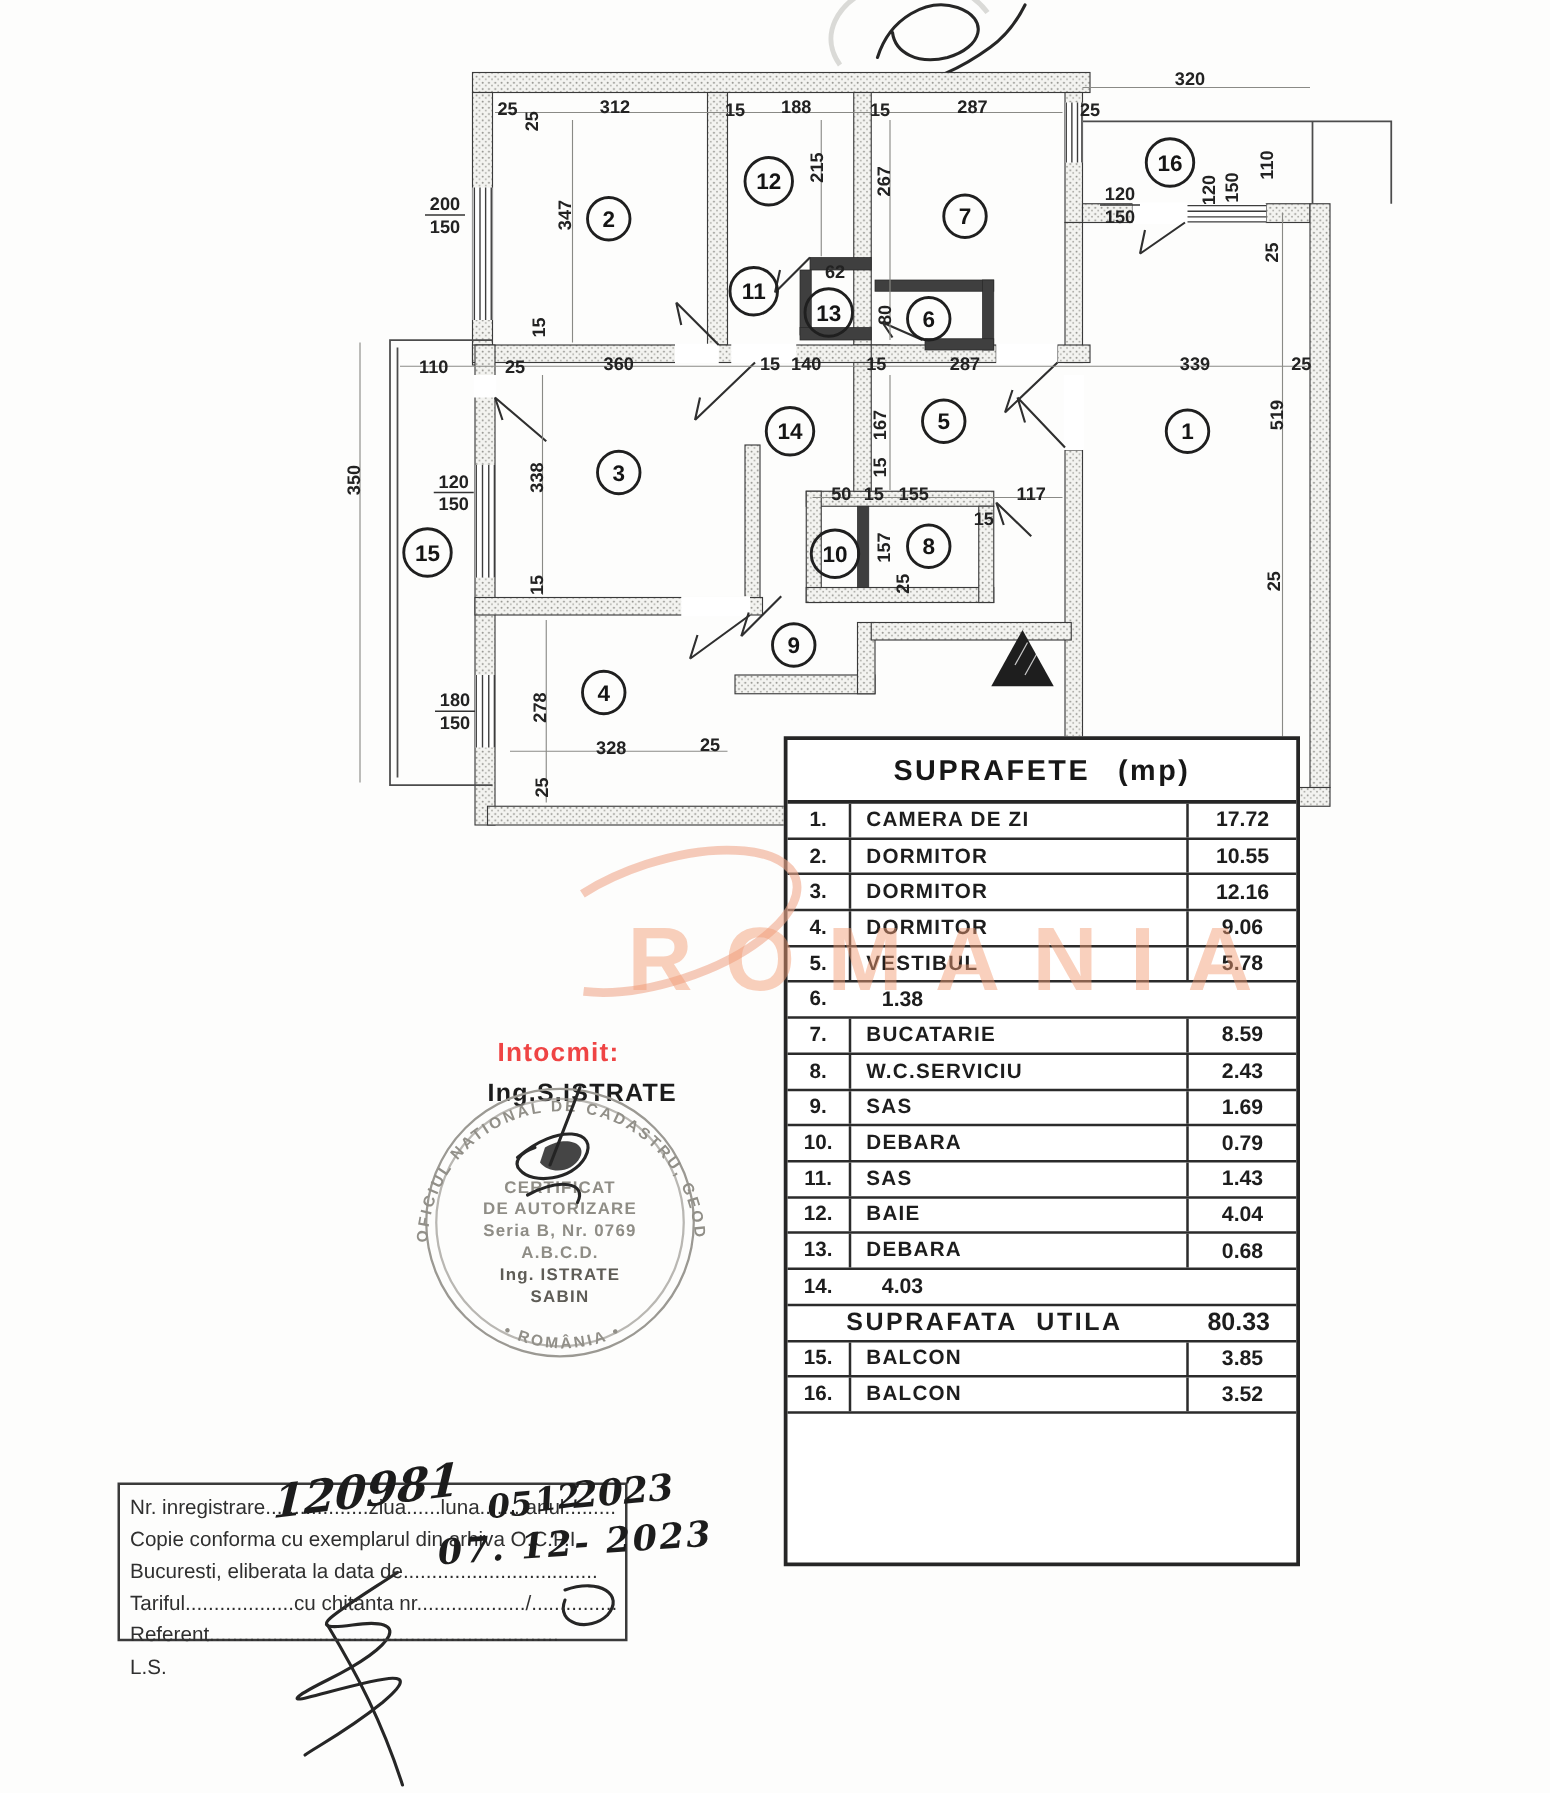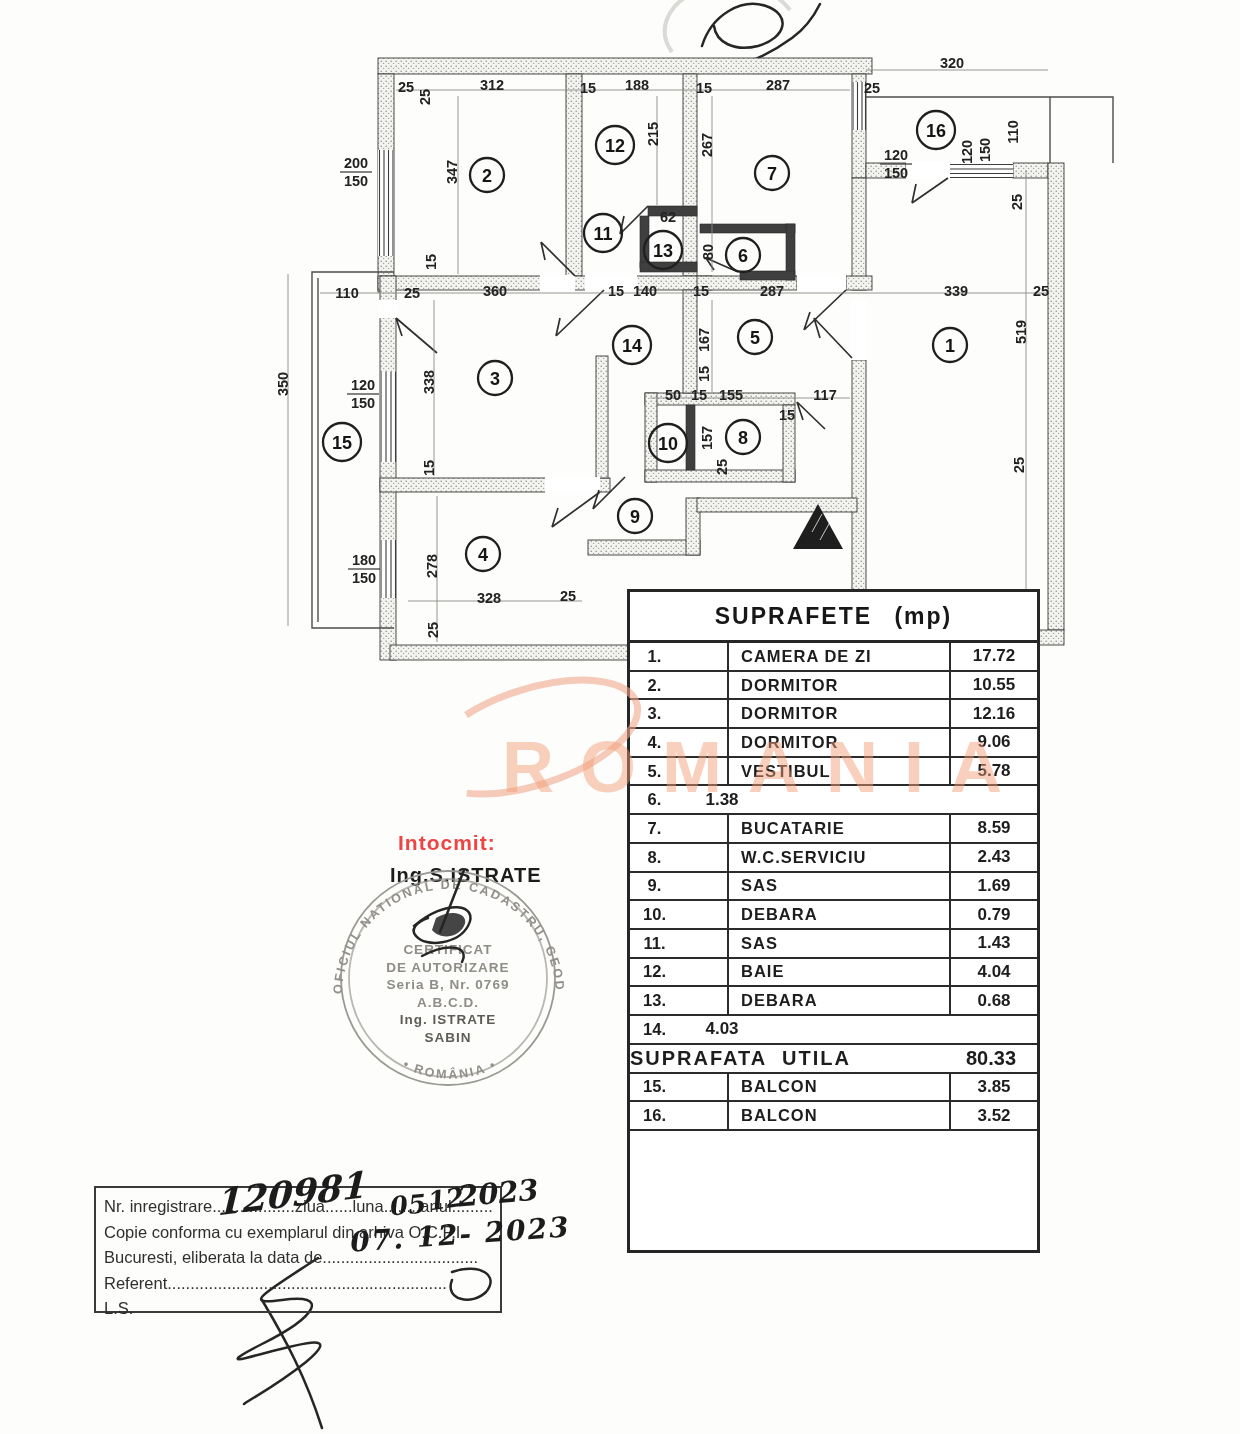--- a/index.html
+++ b/index.html
@@ -26,24 +26,24 @@
     position:absolute;left:627px;top:589px;width:413px;height:664px;
     border:3px solid #262626;background:#fff;box-sizing:border-box;
   }
   #areas-title{
     height:48px;border-bottom:3px solid #262626;display:flex;align-items:center;justify-content:center;
     font:700 23px "Liberation Sans",sans-serif;letter-spacing:2px;word-spacing:14px;color:#171717;
   }
   .tr{display:flex;height:28.7px;border-bottom:2px solid #2b2b2b;box-sizing:border-box;align-items:center;}
   .td-nr{width:49px;text-align:center;font:700 16.5px "Liberation Sans",sans-serif;}
   .td-name{flex:1;border-left:2px solid #2b2b2b;border-right:2px solid #2b2b2b;align-self:stretch;
-    display:flex;align-items:center;padding-left:12px;font:700 16.5px "Liberation Sans",sans-serif;letter-spacing:1px;margin-left:48px;}
+    display:flex;align-items:center;padding-left:12px;font:700 16.5px "Liberation Sans",sans-serif;letter-spacing:1px;}
   .td-val{width:86px;text-align:center;font:700 17px "Liberation Sans",sans-serif;}
   .tr-sum{display:flex;height:29px;border-bottom:2px solid #2b2b2b;align-items:center;box-sizing:border-box;}
-  .tr-sum .lbl{flex:1;text-align:left;font:700 20px "Liberation Sans",sans-serif;letter-spacing:2px;word-spacing:8px;}
+  .tr-sum .lbl{flex:1;text-align:center;font:700 20px "Liberation Sans",sans-serif;letter-spacing:2px;word-spacing:8px;}
   .tr-sum .val{width:92px;text-align:center;font:700 20px "Liberation Sans",sans-serif;}
   .tr-total{height:39px;border-bottom:none;}
   
   #author-heading{position:absolute;left:398px;top:831px;font:700 21px "Liberation Sans",sans-serif;letter-spacing:1px;color:#ef4444;}
   #author-name{position:absolute;left:390px;top:864px;font:700 20px "Liberation Sans",sans-serif;letter-spacing:1px;color:#1c1c1c;}
   #stamp-svg{position:absolute;left:318px;top:858px;width:262px;height:252px;}
   .ring-text{font:700 12.5px "Liberation Sans",sans-serif;fill:#918f88;letter-spacing:2.2px;}
   .stamp-line{font:700 13.5px "Liberation Sans",sans-serif;fill:#8f8d86;text-anchor:middle;letter-spacing:1px;}
   .stamp-line.dark{fill:#5e5c56;}
   .stamp-ring{fill:none;stroke:#9b9993;stroke-width:1.8;}
@@ -424,20 +424,21 @@
 
 <svg id="watermark" viewBox="0 0 1240 1434">
   <ellipse cx="532" cy="737" rx="110" ry="48" fill="none" stroke="#f0a98c" stroke-width="7" opacity=".6" transform="rotate(-18 532 737)" stroke-dasharray="210 120"></ellipse>
   <text id="wm-text" x="502" y="792">ROMANIA</text>
 </svg>
 
 <div id="form-box">
   <div class="form-line">Nr. inregistrare..................ziua......luna........anul.........</div>
   <div class="form-line">Copie conforma cu exemplarul din arhiva O.C.P.I.</div>
   <div class="form-line">Bucuresti, eliberata la data de..................................</div>
+  <div class="form-line">Tariful...................cu chitanta nr.................../...............</div>
   <div class="form-line">Referent.............................................................</div>
   <div class="form-line">L.S.</div>
 </div>
 
 <div class="hand" style="left:218px;top:1172px;font-size:36px;transform:rotate(-7deg) skewX(-10deg);">120981</div>
 <div class="hand" style="left:390px;top:1190px;font-size:26px;transform:rotate(-5deg);">05</div>
 <div class="hand" style="left:428px;top:1184px;font-size:26px;transform:rotate(-8deg);">12</div>
 <div class="hand" style="left:458px;top:1176px;font-size:29px;transform:rotate(-5deg);">2023</div>
 <div class="hand" style="left:350px;top:1218px;font-size:28px;letter-spacing:2px;transform:rotate(-4deg);">07. 12- 2023</div>
 

